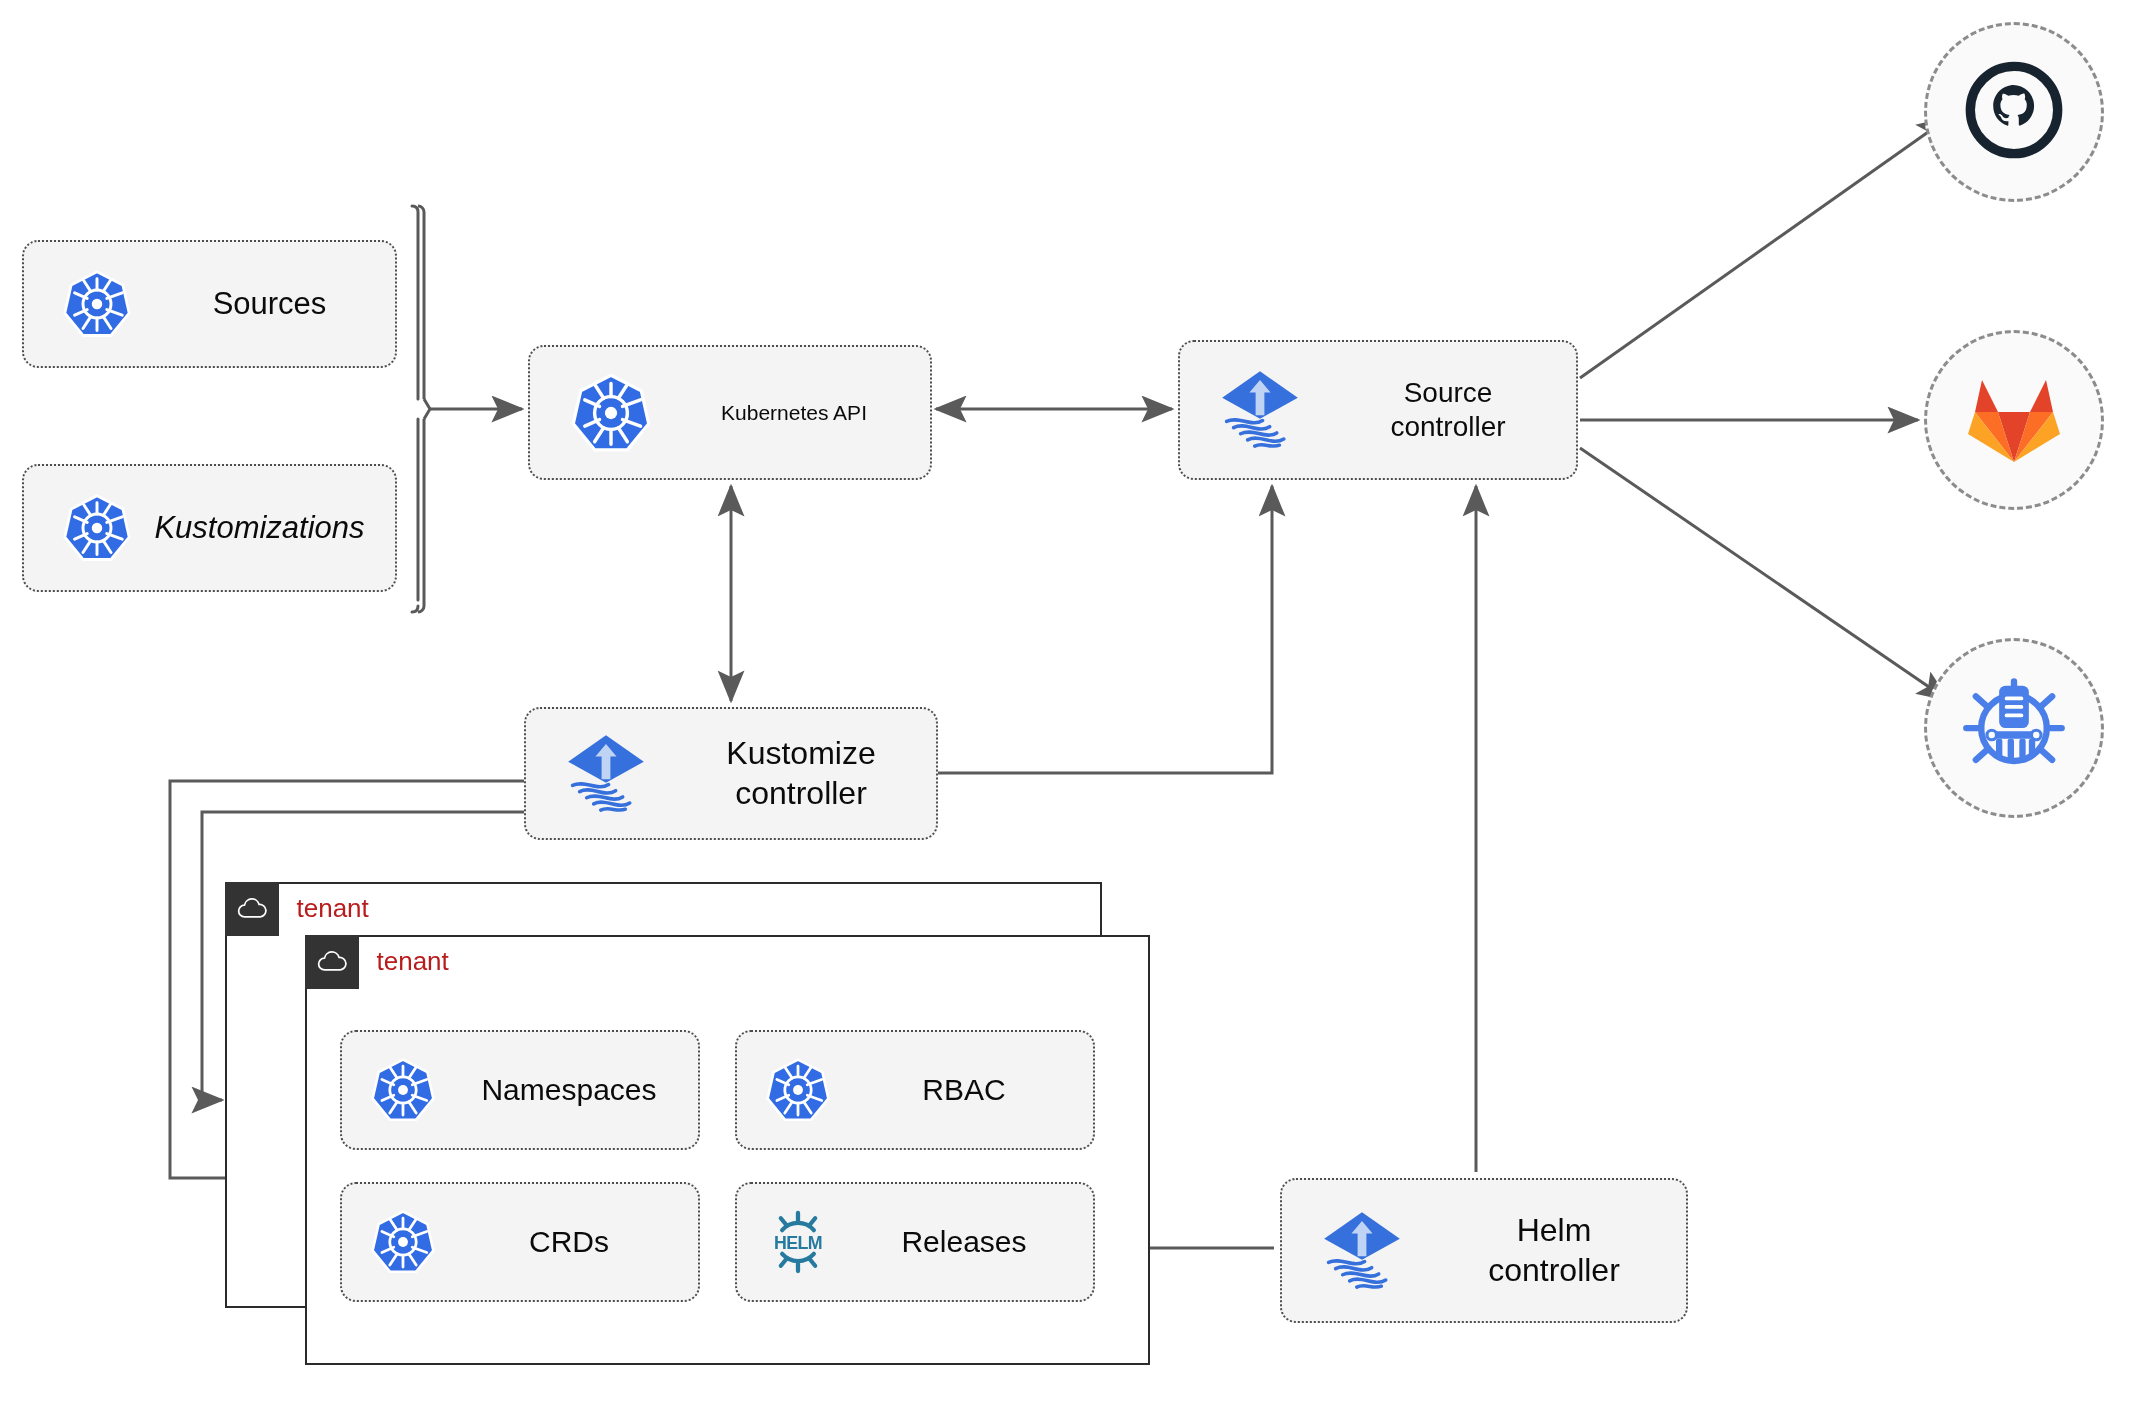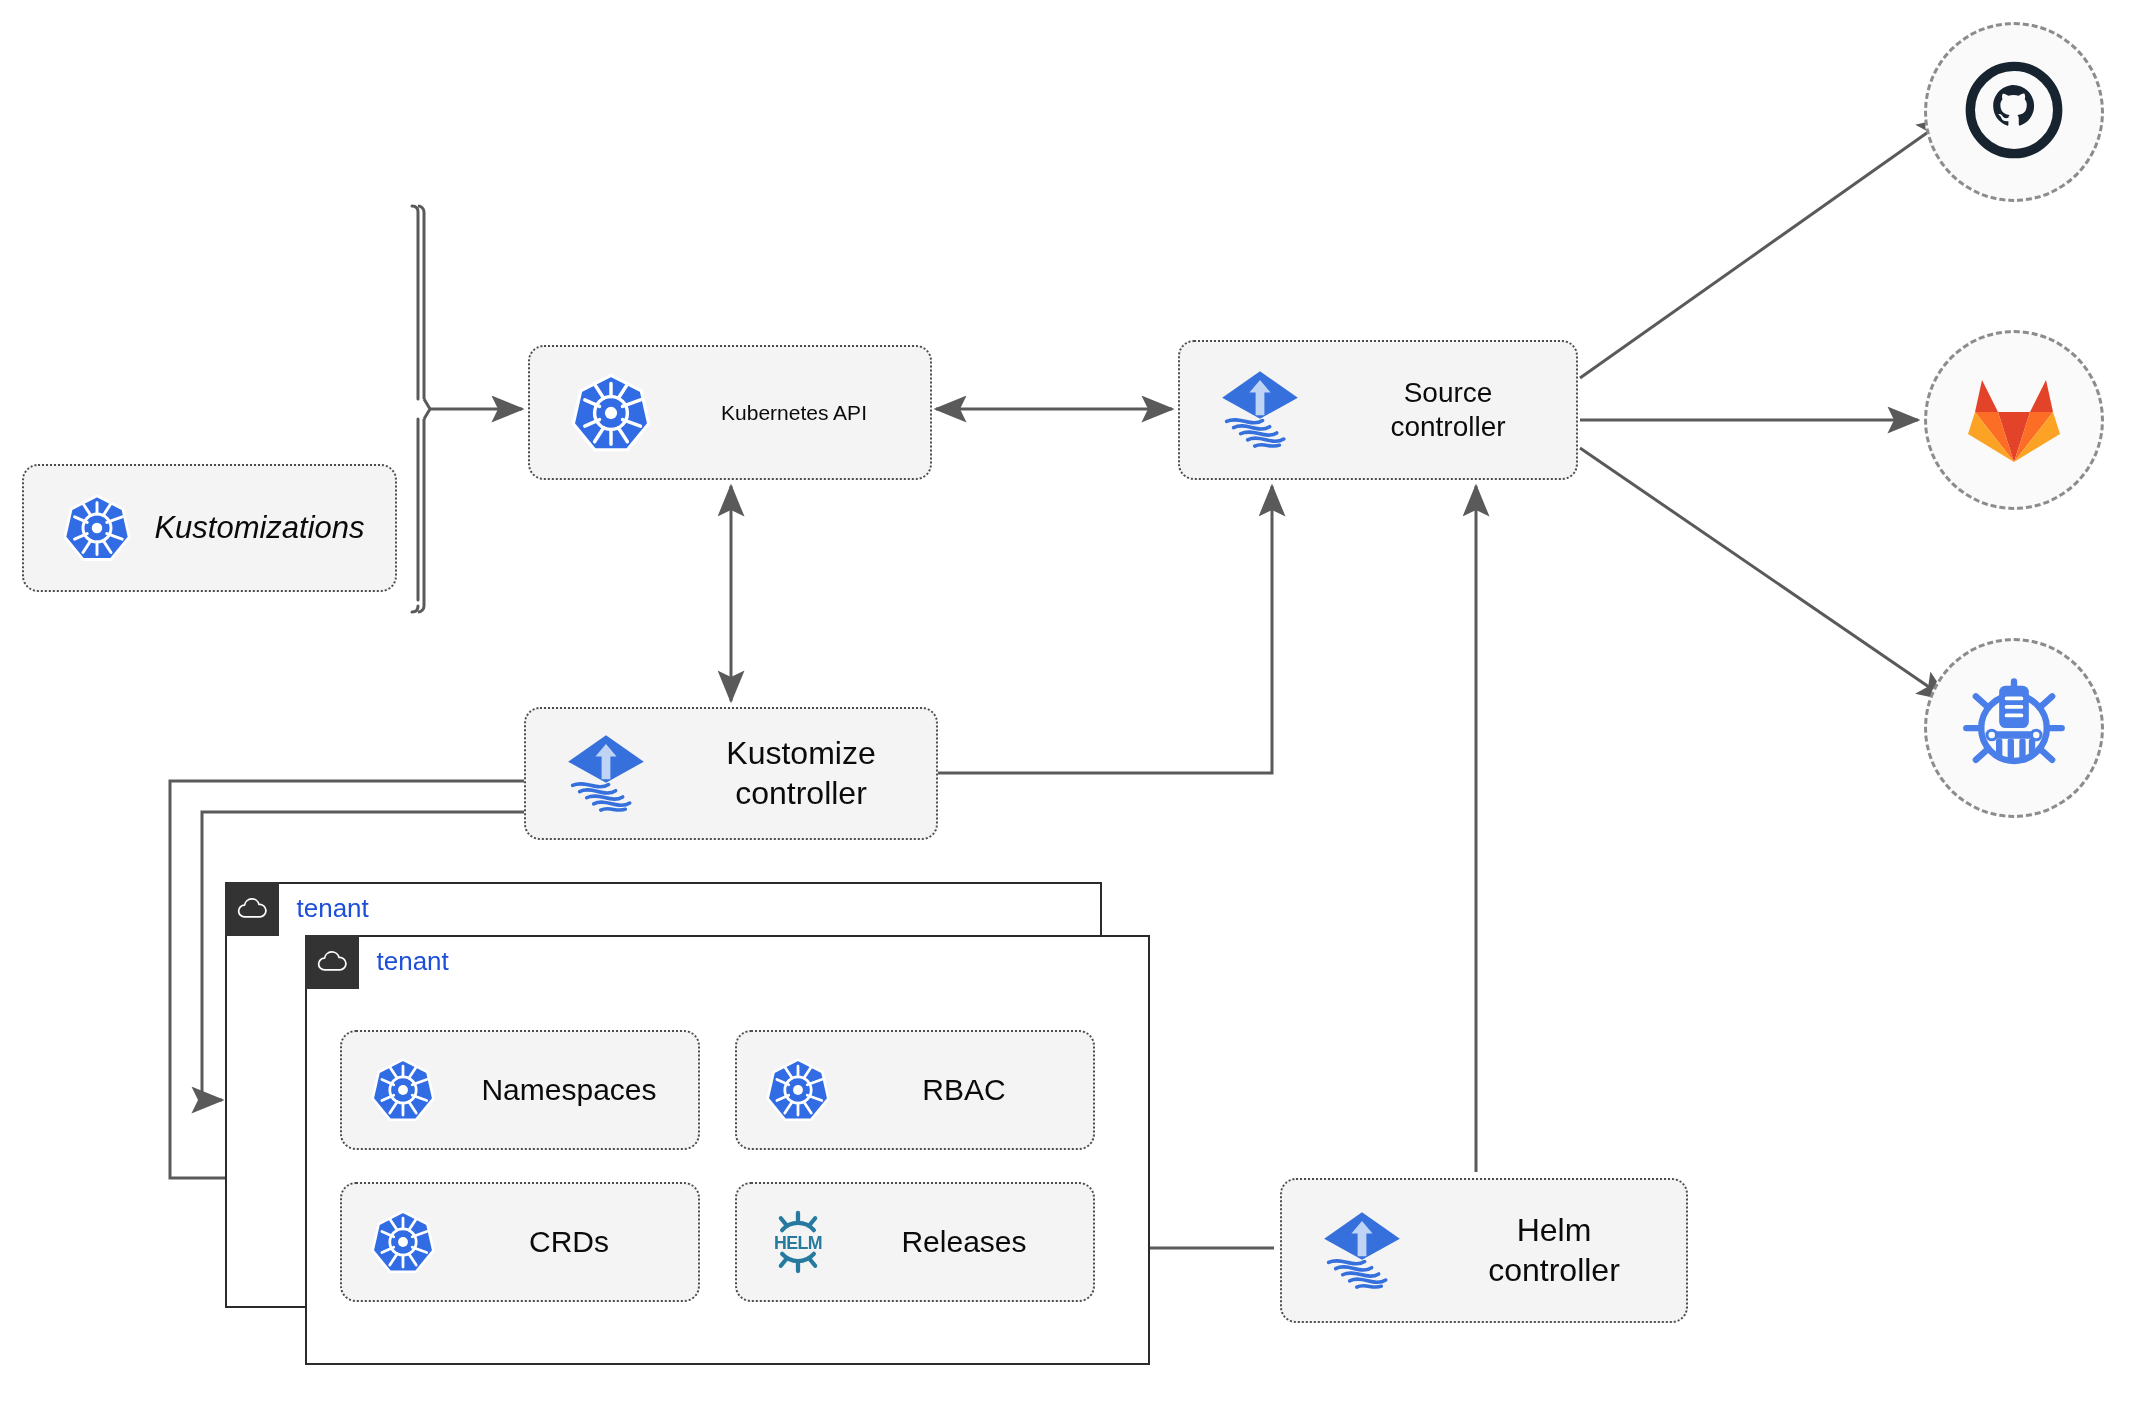--- a/index.html
+++ b/index.html
@@ -103,21 +103,21 @@
     width: 54px;
     height: 54px;
     background: #333333;
     display: flex;
     align-items: center;
     justify-content: center;
   }
   .tab-text {
     margin-left: 18px;
     font-size: 26px;
-    color: #1d4ed8;
+    color: #b91c1c;
   }
 
   
   .provider {
     position: absolute;
     box-sizing: border-box;
     width: 180px;
     height: 180px;
     border-radius: 50%;
     background: #fafafa;
@@ -171,20 +171,37 @@
       <path d="M 524,781 L 170,781 L 170,1178 L 300,1178" marker-end="url(#ah)"></path>
 
       <path d="M 524,812 L 202,812 L 202,1100 L 222,1100" marker-end="url(#ah)"></path>
 
       <path d="M 1580,378 L 1948,118" marker-end="url(#ah)"></path>
       <path d="M 1580,420 L 1918,420" marker-end="url(#ah)"></path>
       <path d="M 1580,448 L 1948,700" marker-end="url(#ah)"></path>
     </g>
   </svg>
 
+  <div class="node n-sources">
+    <span class="ic">
+      <svg viewBox="0 0 100 100" width="100%" height="100%">
+        <polygon points="50,4 87,23 96,63 70,95 30,95 4,63 13,23" fill="#326CE5" stroke="#ffffff" stroke-width="4"></polygon>
+        <g fill="none" stroke="#ffffff" stroke-width="4.2" stroke-linecap="round">
+          <circle cx="50" cy="50" r="20"></circle>
+          <path d="M50,14 L50,30 M50,70 L50,88
+                   M18,34 L36,42 M64,58 L86,66
+                   M18,66 L36,58 M64,42 L86,34
+                   M30,85 L41,68 M59,32 L70,15
+                   M70,85 L59,68 M41,32 L30,15"></path>
+        </g>
+        <circle cx="50" cy="50" r="7.5" fill="#ffffff"></circle>
+      </svg>
+    </span>
+    <span class="lbl">Sources</span>
+  </div>
 
   <div class="node n-kustomiz">
     <span class="ic">
       <svg viewBox="0 0 100 100" width="100%" height="100%">
         <polygon points="50,4 87,23 96,63 70,95 30,95 4,63 13,23" fill="#326CE5" stroke="#ffffff" stroke-width="4"></polygon>
         <g fill="none" stroke="#ffffff" stroke-width="4.2" stroke-linecap="round">
           <circle cx="50" cy="50" r="20"></circle>
           <path d="M50,14 L50,30 M50,70 L50,88
                    M18,34 L36,42 M64,58 L86,66
                    M18,66 L36,58 M64,42 L86,34

